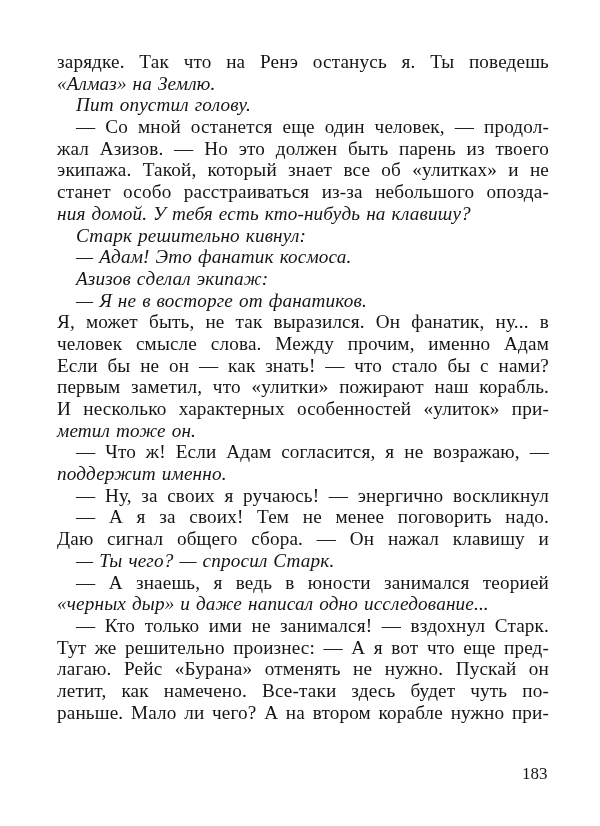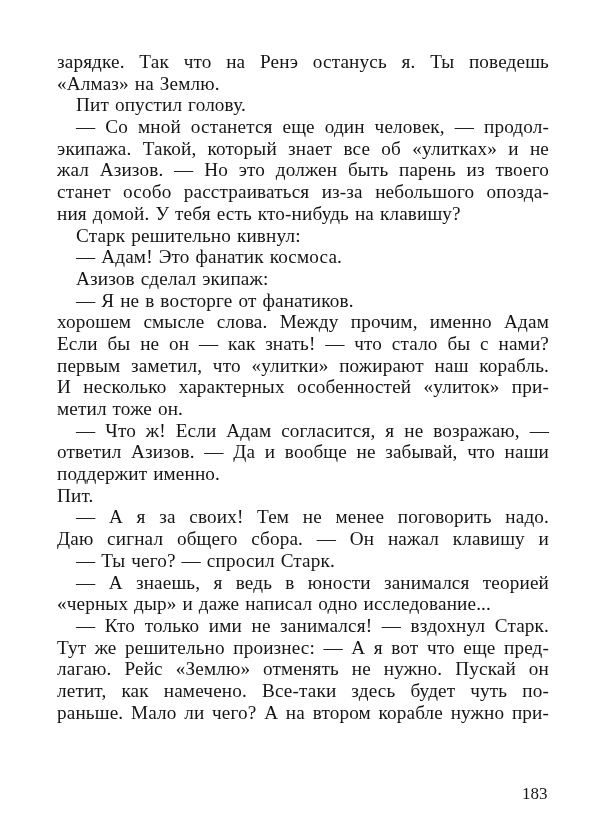--- a/index.html
+++ b/index.html
@@ -17,61 +17,60 @@
     }
     .line {
       display: block;
       height: 21.7px;
       white-space: nowrap;
       text-align: justify;
       text-align-last: justify;
       letter-spacing: 0.15px;
       word-spacing: 1px;
     }
-    .line.last { text-align-last: left; }
+    .line.last { text-align-last: left; font-style: italic; }
     .line.indent { padding-left: 19px; }
     .page-number {
       position: absolute;
       left: 522px;
       top: 764px;
       font-family: "Liberation Serif", "DejaVu Serif", serif;
       font-size: 17px;
       color: #151515;
-      margin-top: 20px;
     }
   </style>
 </head>
 <body>
 
 <div class="page" id="page-body">
     <span class="line">зарядке. Так что на Ренэ останусь я.  Ты поведешь</span>
     <span class="line last">«Алмаз» на Землю.</span>
     <span class="line indent last">Пит опустил голову.</span>
     <span class="line indent">— Со мной останется еще один человек, — продол-</span>
+    <span class="line">жал Азизов. — Но это должен быть парень из твоего</span>
     <span class="line">экипажа. Такой, который знает все об «улитках» и не</span>
-    <span class="line">жал Азизов. — Но это должен быть парень из твоего</span>
     <span class="line">станет особо расстраиваться из-за небольшого опозда-</span>
     <span class="line last">ния домой. У тебя есть кто-нибудь на клавишу?</span>
     <span class="line indent last">Старк решительно кивнул:</span>
     <span class="line indent last">— Адам! Это фанатик космоса.</span>
     <span class="line indent last">Азизов сделал экипаж:</span>
     <span class="line indent last">— Я не в восторге от фанатиков.</span>
-    <span class="line">хорошем смысле слова. Между прочим,  именно Адам</span>
+    <span class="line">Я, может быть, не так выразился. Он фанатик, ну... в</span>
+    <span class="line">человек смысле слова. Между прочим,  именно Адам</span>
     <span class="line">Если бы не он — как знать! — что стало бы с нами?</span>
     <span class="line">первым заметил, что «улитки» пожирают наш корабль.</span>
     <span class="line">И несколько характерных особенностей «улиток» при-</span>
     <span class="line last">метил тоже он.</span>
     <span class="line indent">— Что ж! Если Адам согласится, я не возражаю, —</span>
-    <span class="line">ответил Азизов. — Да и вообще не забывай, что наши</span>
     <span class="line last">поддержит именно.</span>
-    <span class="line last">Пит.</span>
+    <span class="line indent">— Ну, за своих я ручаюсь! — энергично воскликнул</span>
     <span class="line indent">— А я за своих! Тем не менее поговорить надо.</span>
     <span class="line">Даю сигнал общего сбора. — Он нажал клавишу и</span>
     <span class="line indent last">— Ты чего? — спросил Старк.</span>
     <span class="line indent">— А  знаешь, я ведь в юности занимался теорией</span>
     <span class="line last">«черных дыр» и даже написал одно исследование...</span>
     <span class="line indent">— Кто только ими не занимался! — вздохнул Старк.</span>
     <span class="line">Тут же решительно произнес: — А я вот что еще пред-</span>
-    <span class="line">лагаю. Рейс «Землю» отменять не нужно. Пускай он</span>
+    <span class="line">лагаю. Рейс «Бурана» отменять не нужно. Пускай он</span>
     <span class="line">летит, как намечено. Все-таки здесь будет чуть по-</span>
     <span class="line">раньше. Мало ли чего? А на втором корабле нужно при-</span>
   </div>
 <div class="page-number">183</div>
 
 </body></html>

